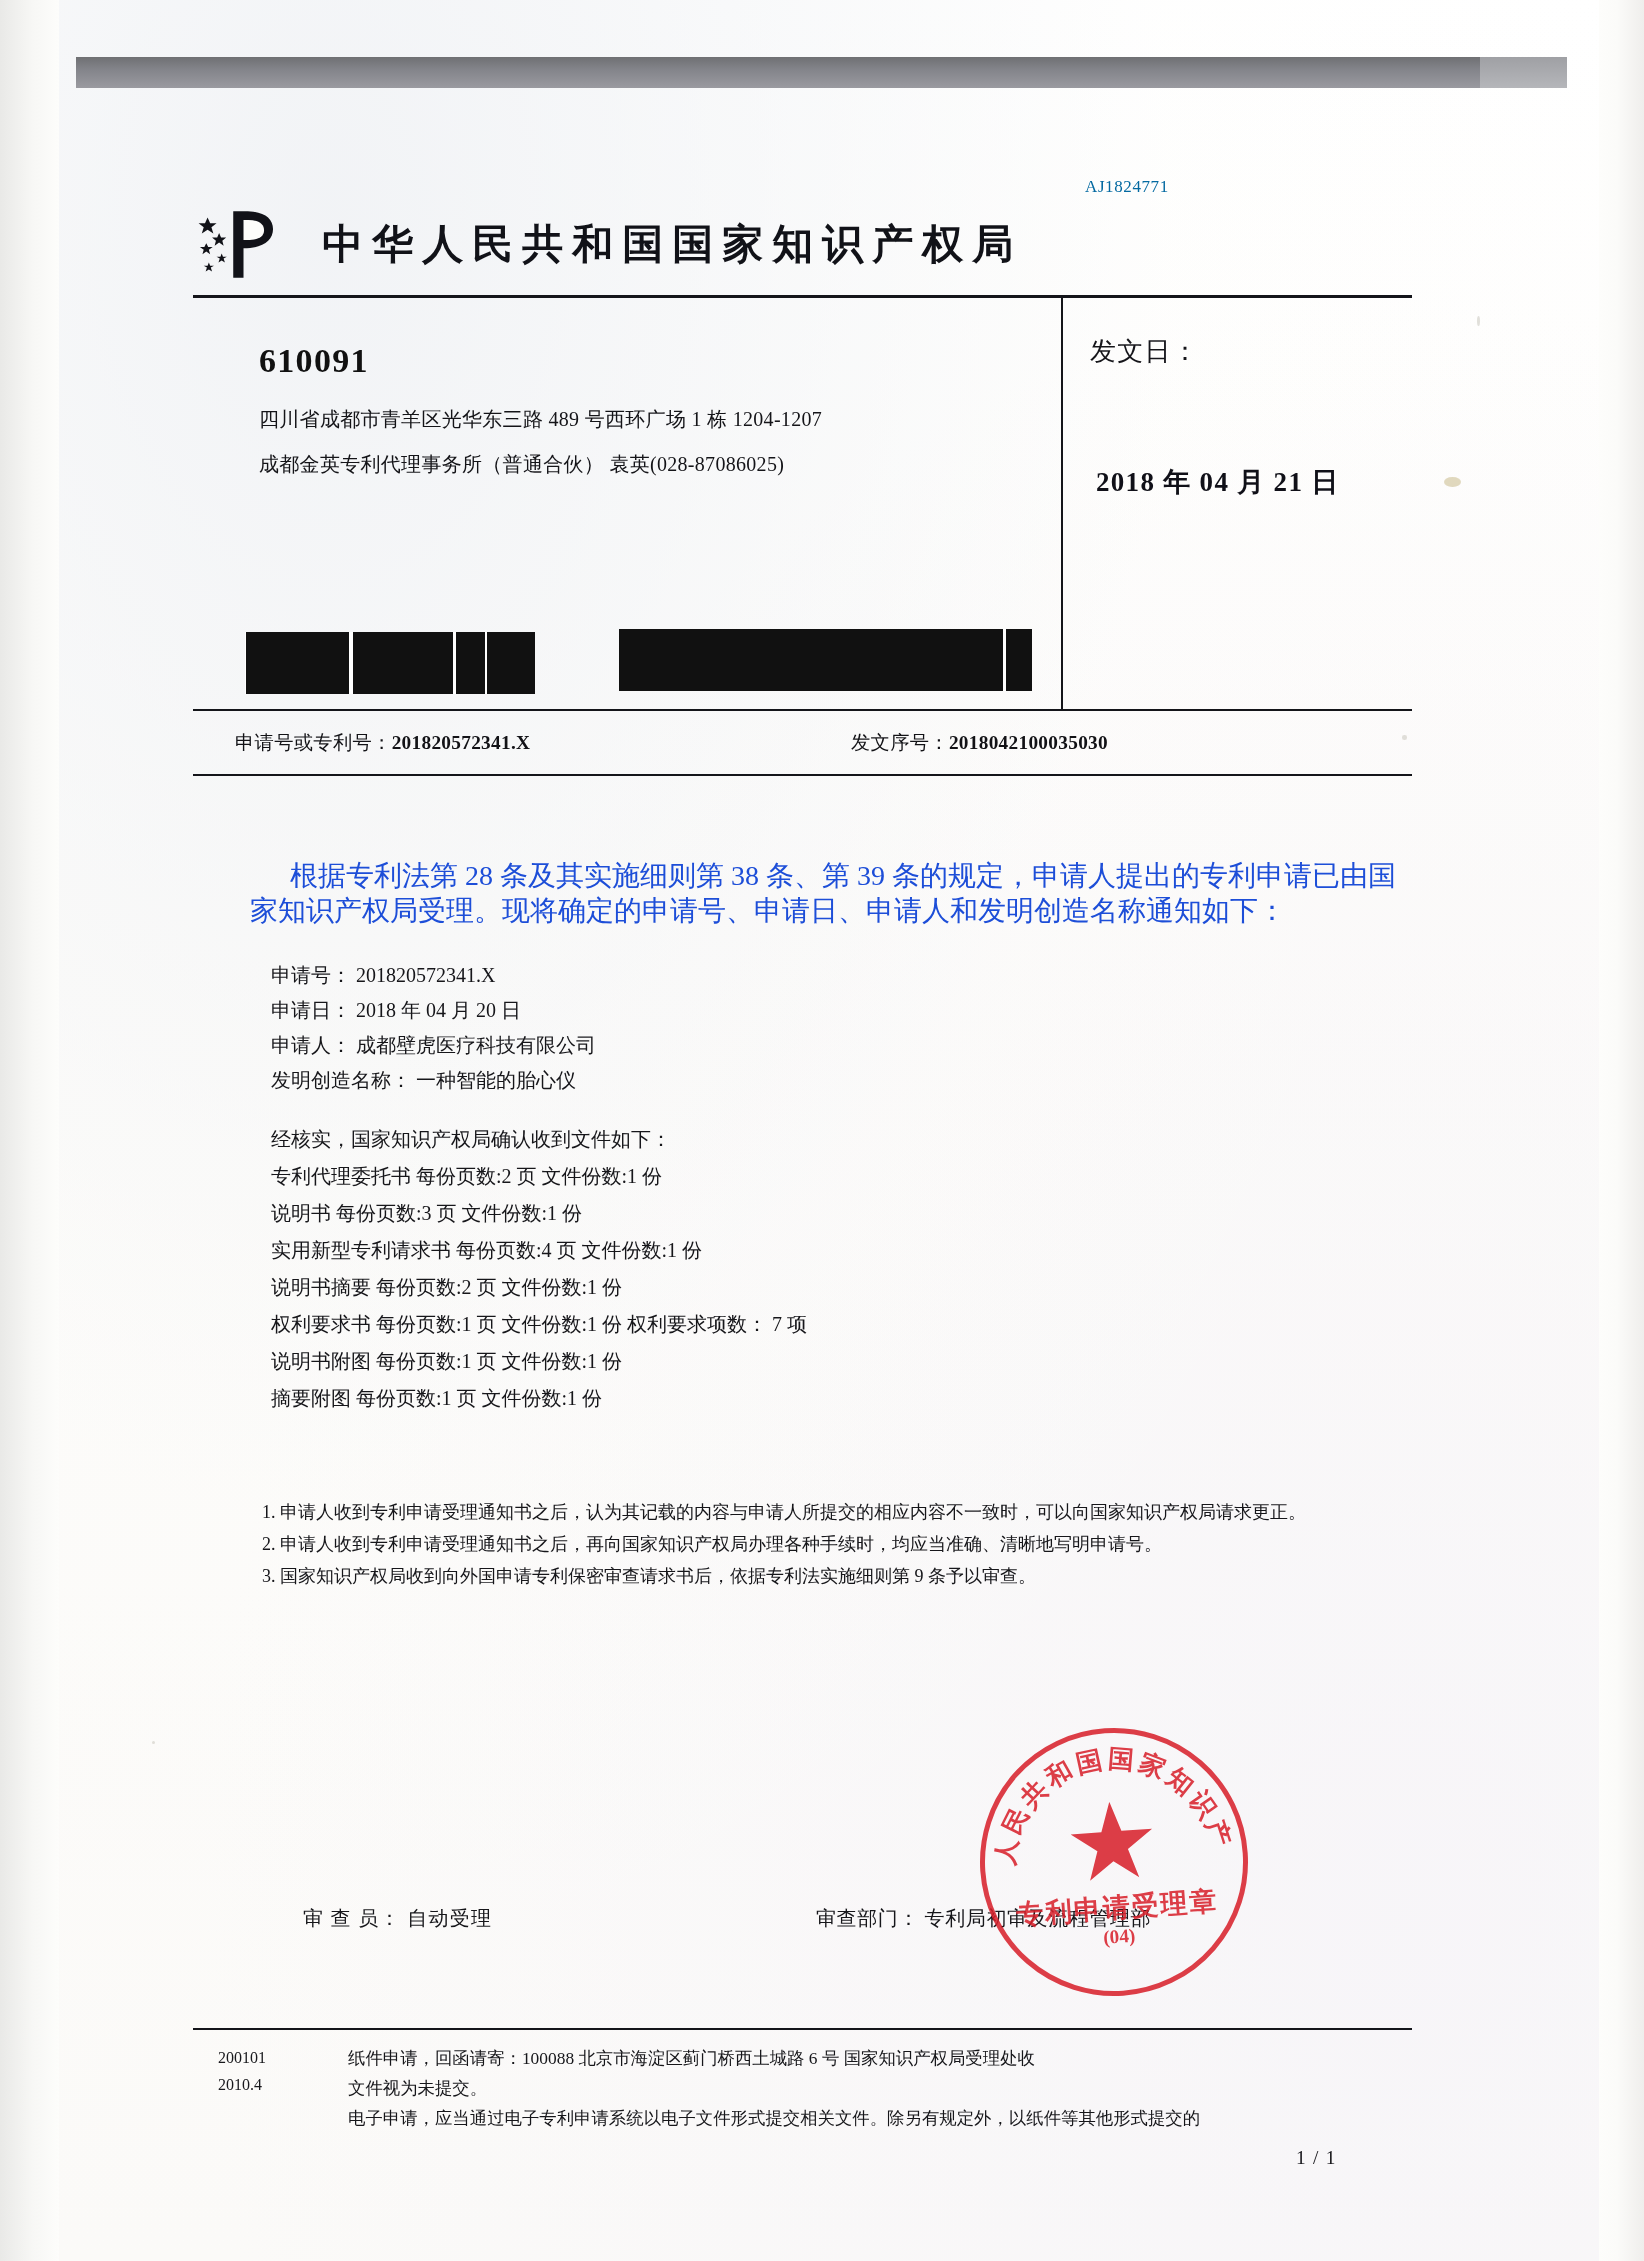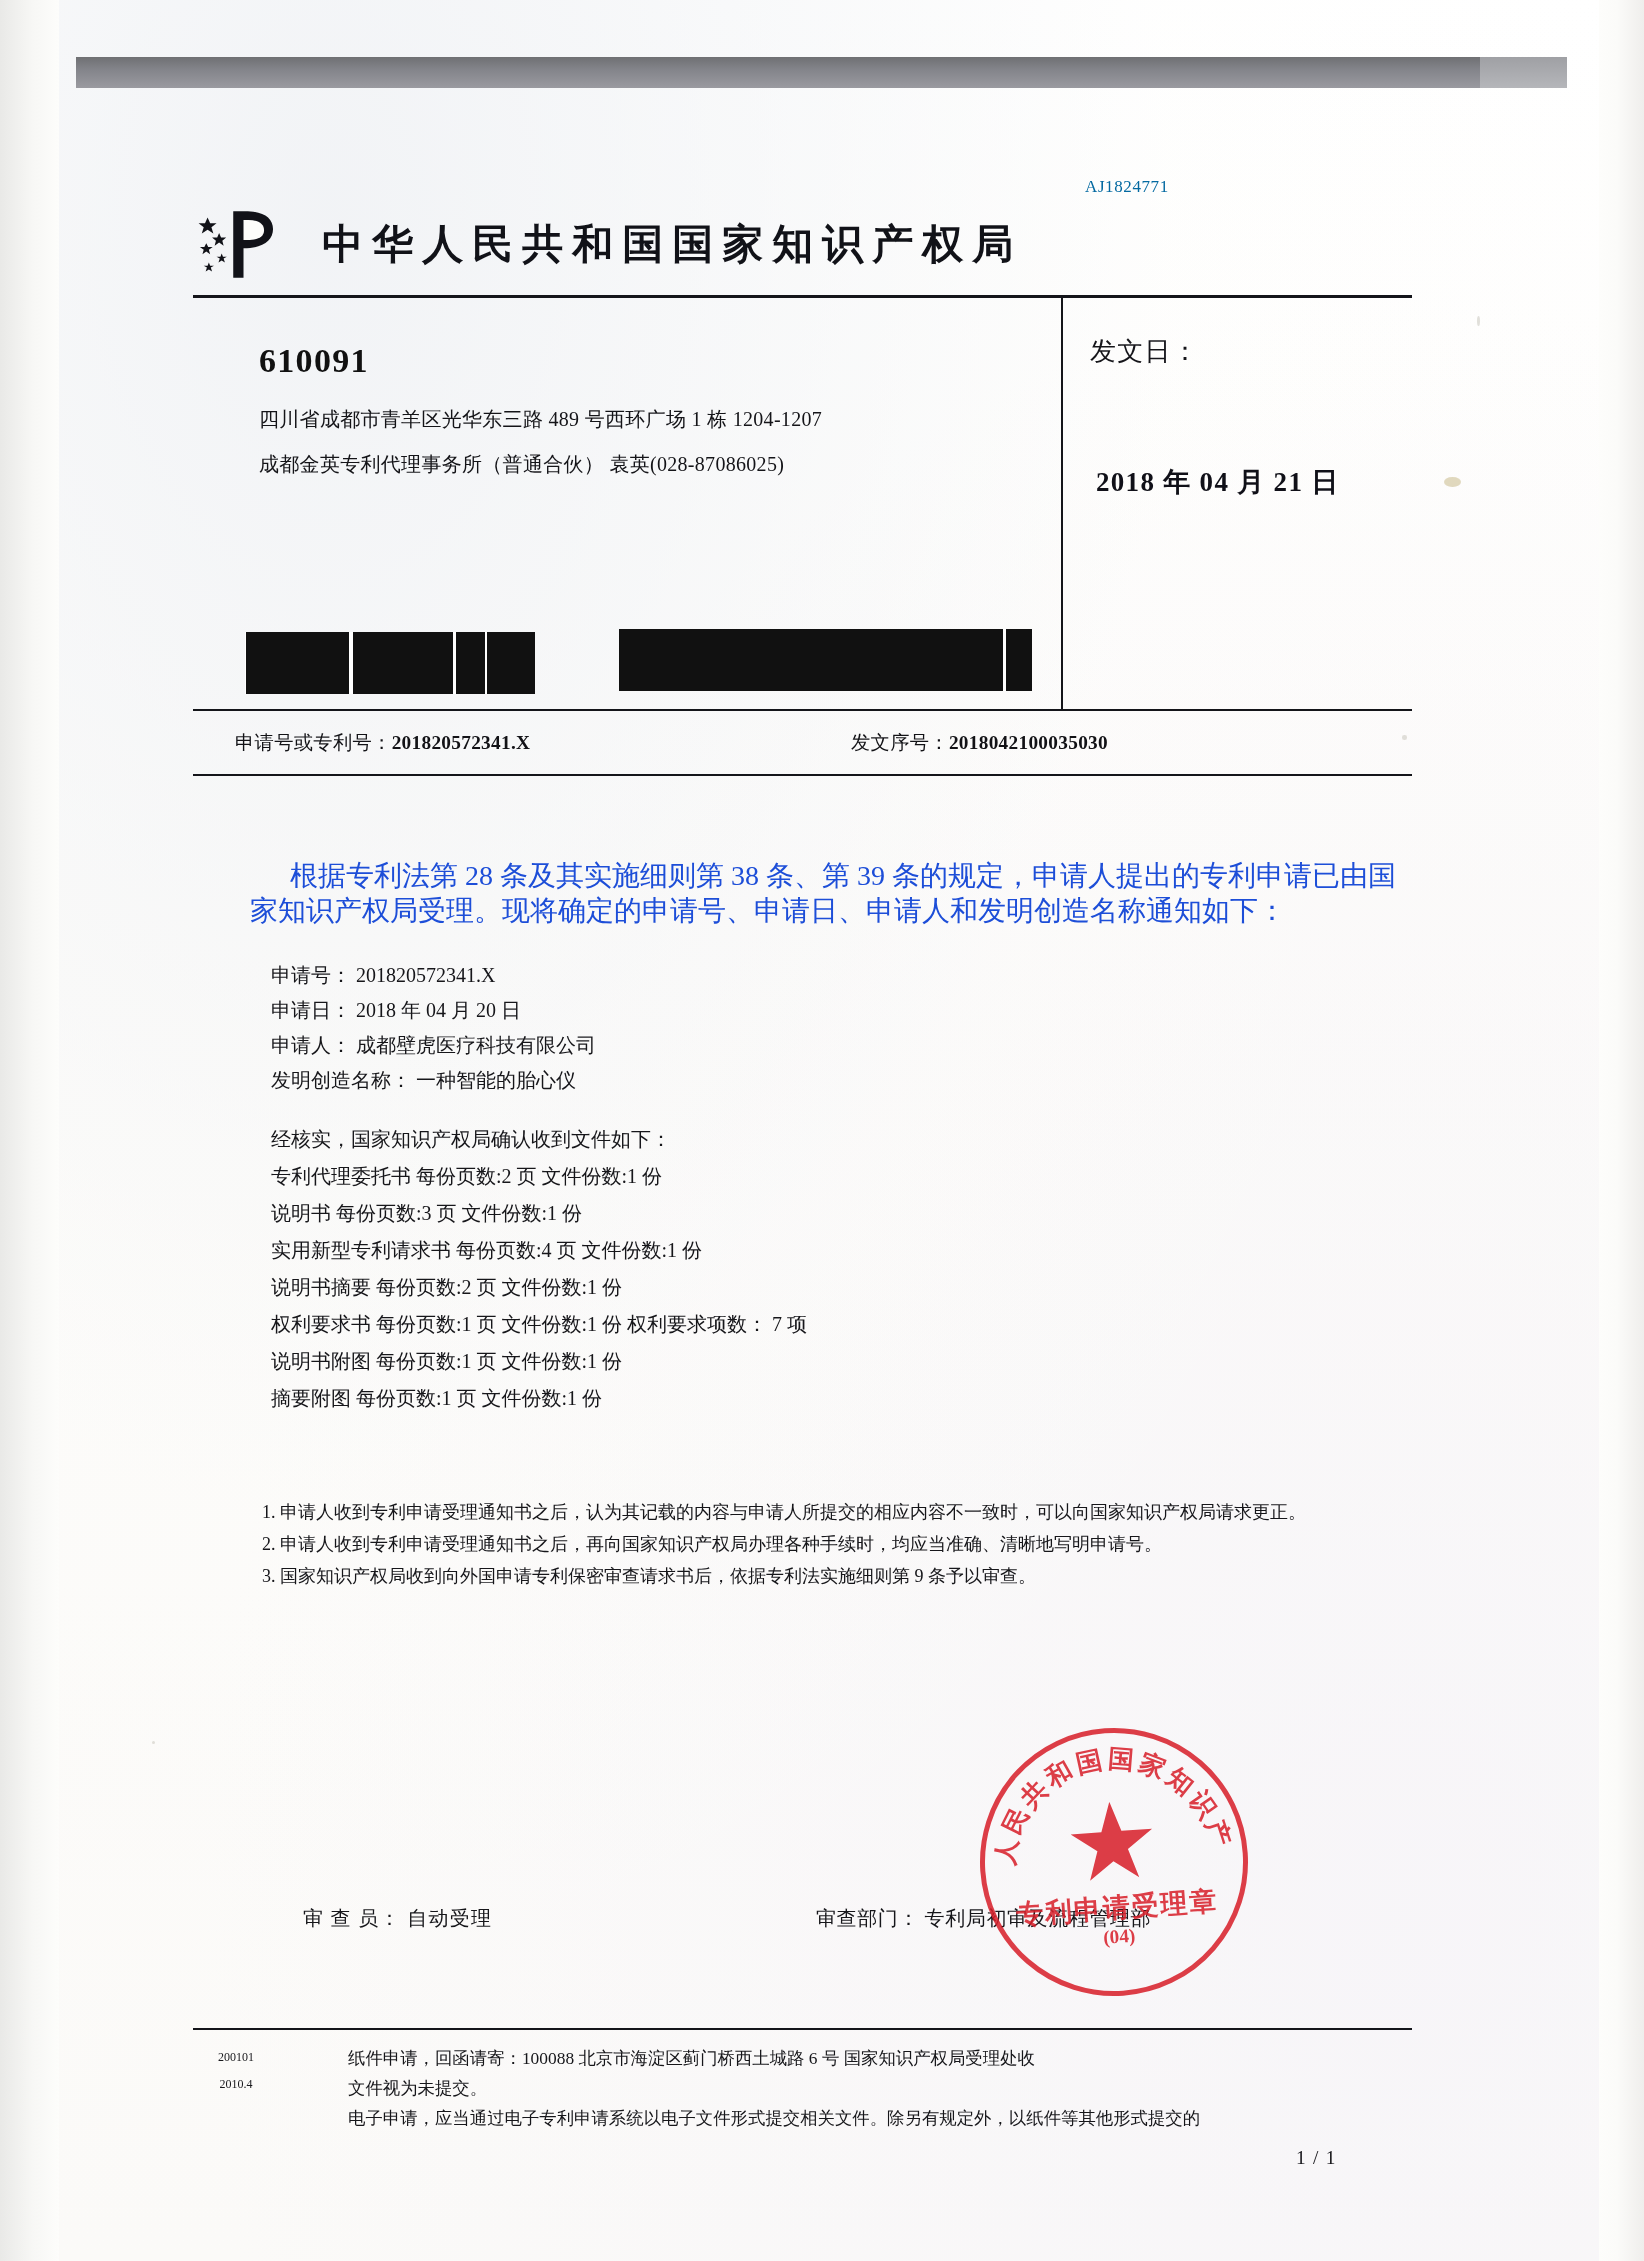--- a/index.html
+++ b/index.html
@@ -309,24 +309,23 @@
     color: #d81f2a;
     font-size: 19.3px;
     font-weight: bold;
   }
 
   
   .footer-code {
     position: absolute;
     left: 218px;
     top: 2044px;
-    font-size: 12px;
+    font-size: 16px;
     line-height: 27px;
     color: #18181c;
-    text-align: center;
   }
   .footer-text {
     position: absolute;
     left: 348px;
     top: 2043px;
     width: 1057px;
     font-size: 17.4px;
     line-height: 30px;
     color: #16161a;
   }

